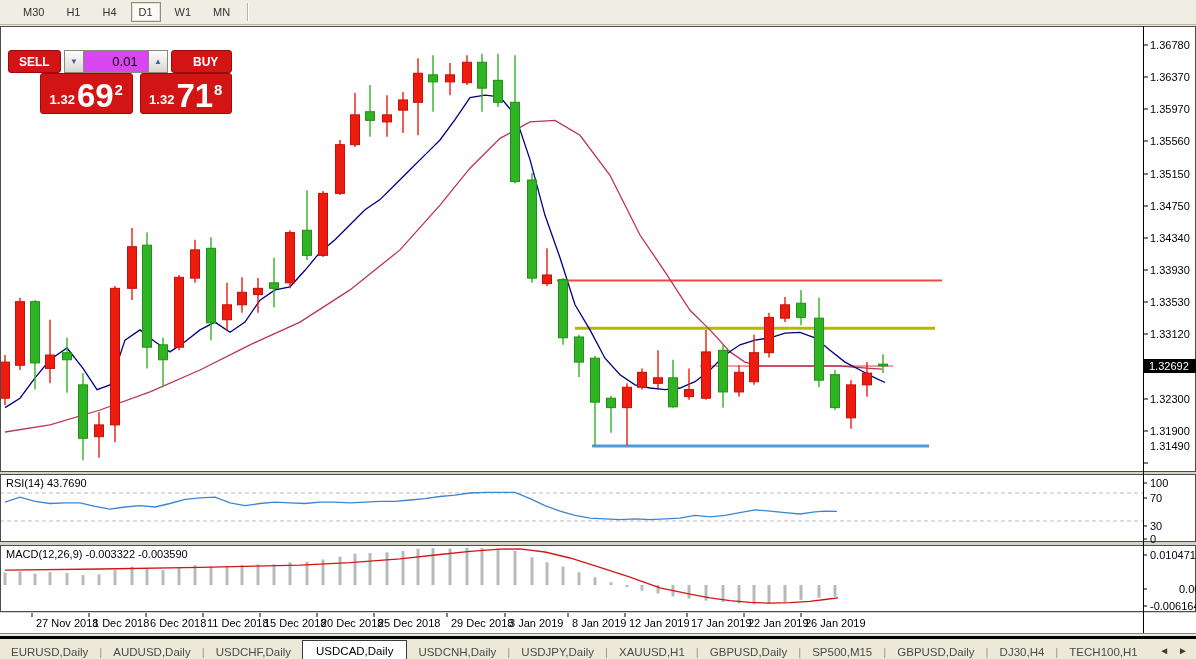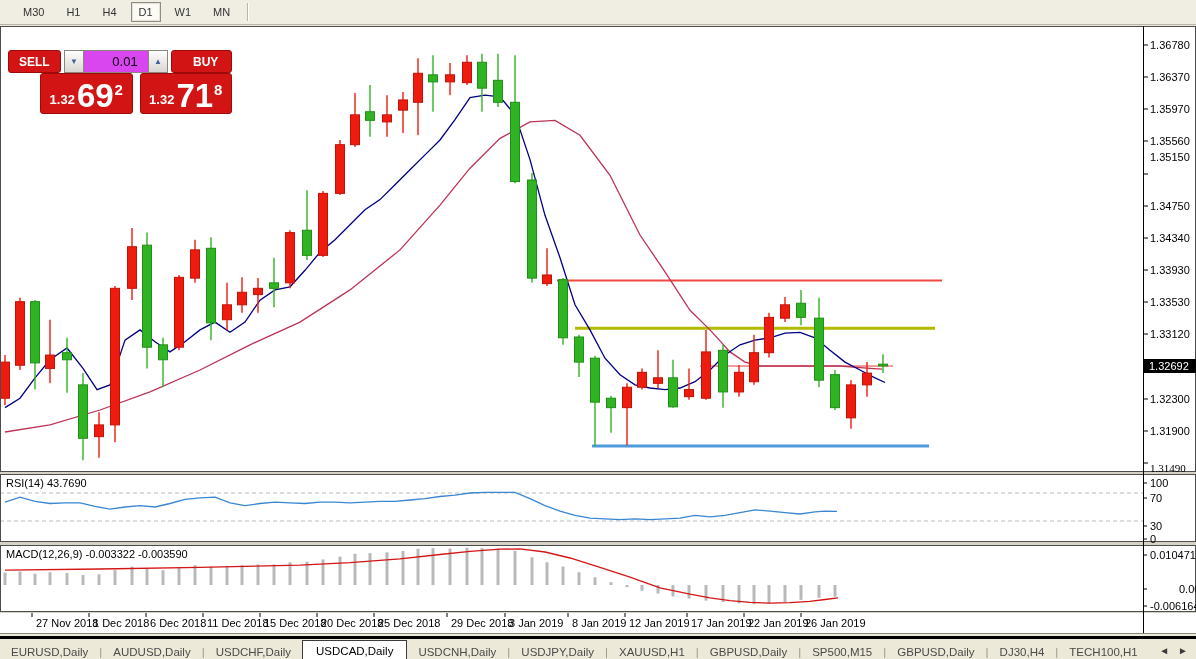--- a/index.html
+++ b/index.html
@@ -312,29 +312,29 @@
   </div>
 
   <div id="rsi-name">RSI(14) 43.7690</div>
   <div id="macd-name">MACD(12,26,9) -0.003322 -0.003590</div>
 
   <div id="price-labels">
       <div class="plabel" style="top: 39px;">1.36780</div>
       <div class="plabel" style="top: 71px;">1.36370</div>
       <div class="plabel" style="top: 103px;">1.35970</div>
       <div class="plabel" style="top: 135px;">1.35560</div>
-      <div class="plabel" style="top: 151px;">1.35150</div>
+      <div class="plabel" style="top: 168px;">1.35150</div>
       <div class="plabel" style="top: 200px;">1.34750</div>
       <div class="plabel" style="top: 232px;">1.34340</div>
       <div class="plabel" style="top: 264px;">1.33930</div>
       <div class="plabel" style="top: 296px;">1.33530</div>
       <div class="plabel" style="top: 328px;">1.33120</div>
       <div class="plabel" style="top: 393px;">1.32300</div>
       <div class="plabel" style="top: 425px;">1.31900</div>
-      <div class="plabel" style="top: 462px; font-family: Liberation Serif, serif;">1.31490</div>
+      <div class="plabel" style="top: 440px;">1.31490</div>
     </div>
   <div id="cur-price">1.32692</div>
   <div id="ind-labels">
       <div class="ilabel" style="left: 1150px; top: 477px;">100</div>
       <div class="ilabel" style="left: 1150px; top: 492px;">70</div>
       <div class="ilabel" style="left: 1150px; top: 520px;">30</div>
       <div class="ilabel" style="left: 1150px; top: 533px;">0</div>
       <div class="ilabel" style="left: 1150px; top: 549px;">0.010471</div>
       <div class="ilabel" style="left: 1150px; top: 583px; padding-left: 29px;">0.00</div>
       <div class="ilabel" style="left: 1150px; top: 600px;">-0.006164</div>

